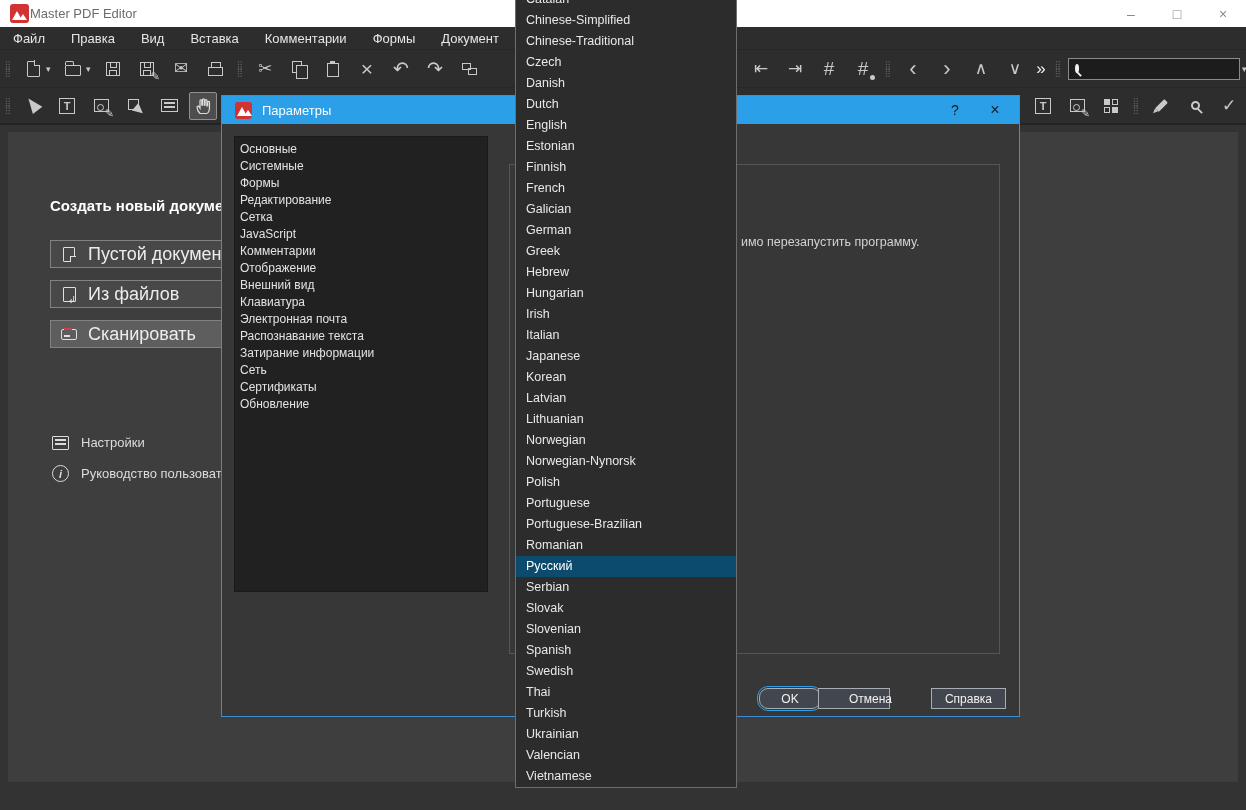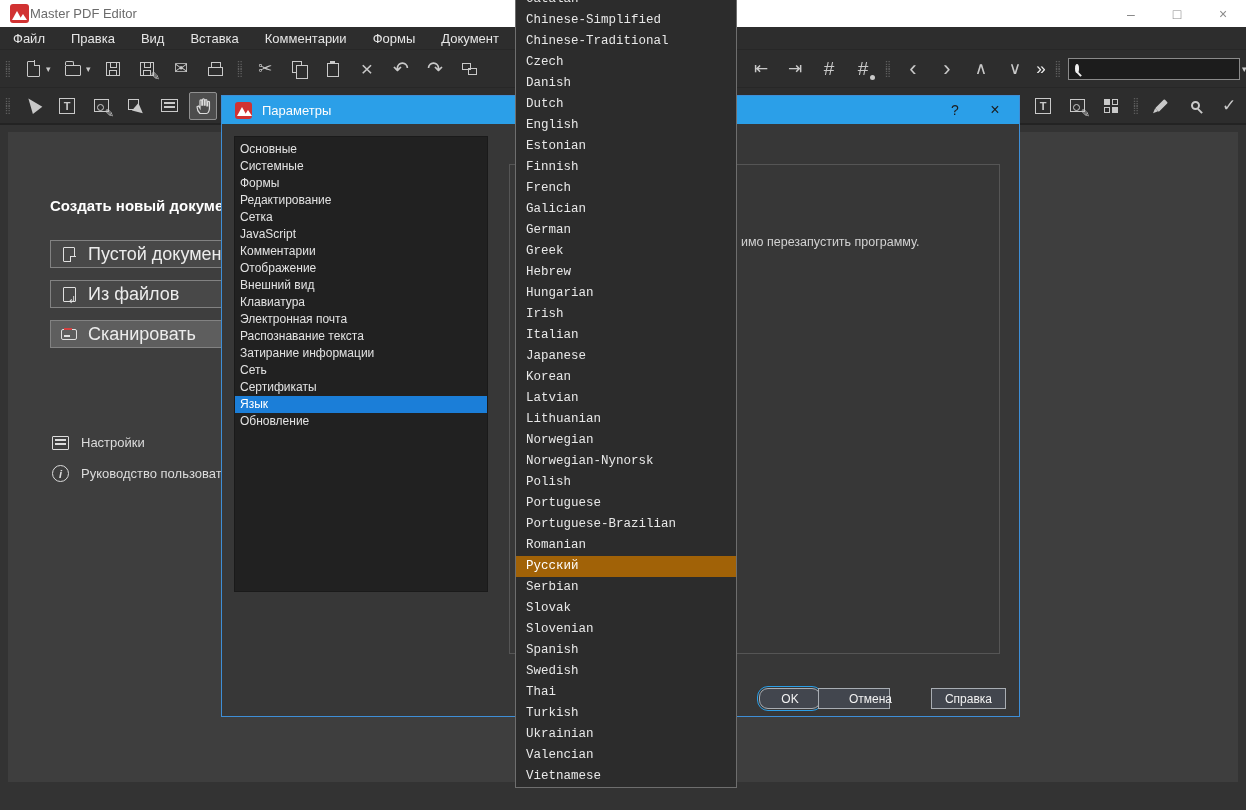--- a/index.html
+++ b/index.html
@@ -132,22 +132,22 @@
     color:#f2f2f2; font-size:12px; display:flex; align-items:center; justify-content:center;
     font-family:"Liberation Sans","DejaVu Sans",sans-serif; }
   #btn-ok { left:537px; width:62px; outline:1px solid #2b9fe8; outline-offset:1px;border-radius:9px; }
   #btn-cancel { left:596px; width:72px;padding-left:33px; }
   #btn-help { left:709px; width:75px; }
 
   
   #lang-dropdown { position:absolute; left:515px; top:0; width:222px; height:788px; background:#2c2c2c;
     border:1px solid #6e6e6e; border-top:none; overflow:hidden; z-index:20; }
   #lang-list { margin-top:-11px; }
-  .dd-item { height:21px; line-height:21px; padding-left:10px; font-size:12.5px; color:#e8e8e8; white-space:nowrap;font-family:Liberation Mono, monospace; }
-  .dd-item.selected { background:#a16207; color:#fff; }
+  .dd-item { height:21px; line-height:21px; padding-left:10px; font-size:12.5px; color:#e8e8e8; white-space:nowrap; }
+  .dd-item.selected { background:#0c4a6e; color:#fff; }
 </style>
 </head>
 <body>
 
 <div id="titlebar">
   <span class="applogo"></span>
   <span id="win-title">Master PDF Editor</span>
   <div id="win-controls">
     <span class="winbtn">–</span>
     <span class="winbtn">□</span>
@@ -350,21 +350,20 @@
       <div class="cat-item">JavaScript</div>
       <div class="cat-item">Комментарии</div>
       <div class="cat-item">Отображение</div>
       <div class="cat-item">Внешний вид</div>
       <div class="cat-item">Клавиатура</div>
       <div class="cat-item">Электронная почта</div>
       <div class="cat-item">Распознавание текста</div>
       <div class="cat-item">Затирание информации</div>
       <div class="cat-item">Сеть</div>
       <div class="cat-item">Сертификаты</div>
-      <div class="cat-item selected">Язык</div>
       <div class="cat-item">Обновление</div>
     </div>
   <div id="lang-groupbox"></div>
   <div id="restart-note">имо перезапустить программу.</div>
   <div class="dlg-btn" id="btn-ok">OK</div>
   <div class="dlg-btn" id="btn-cancel">Отмена</div>
   <div class="dlg-btn" id="btn-help">Справка</div>
 </div>
 
 <div id="lang-dropdown">

